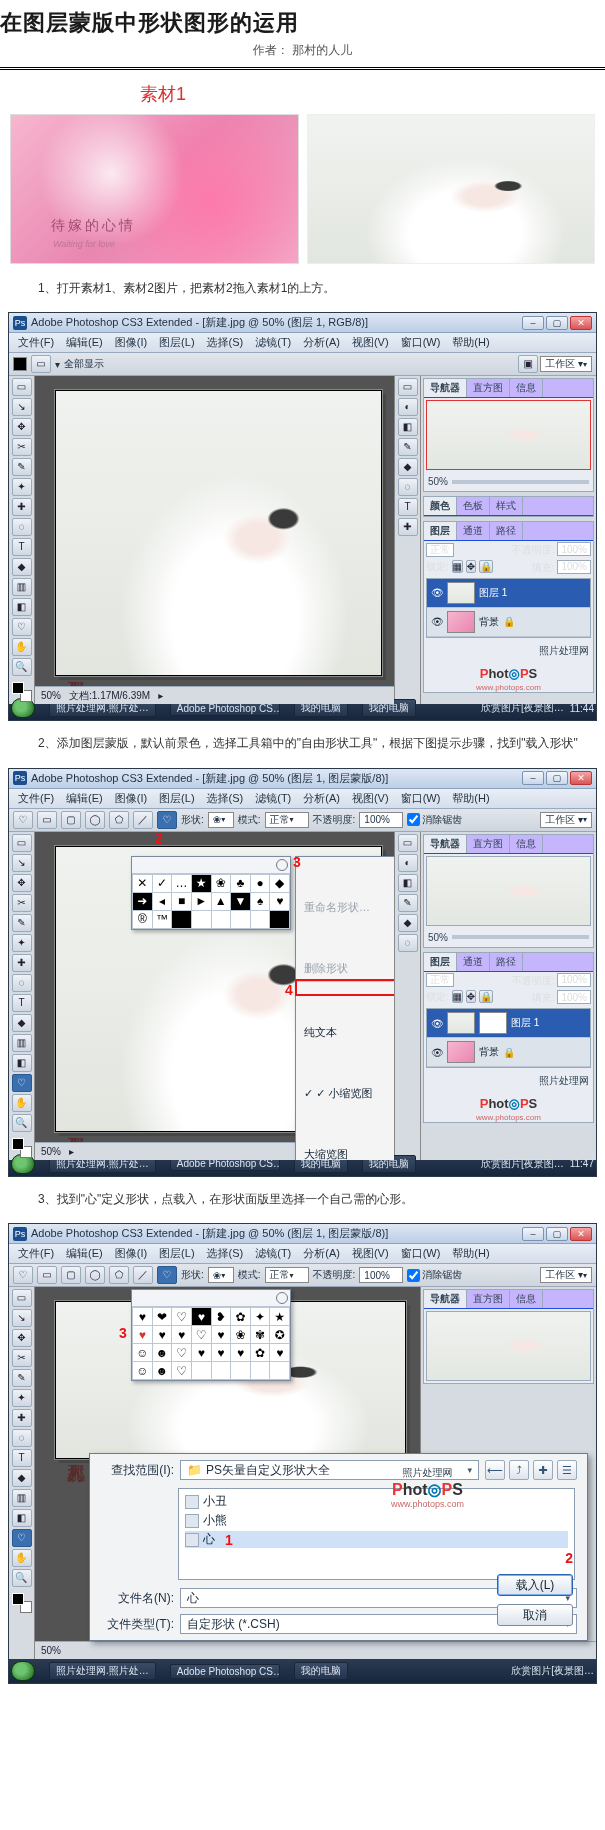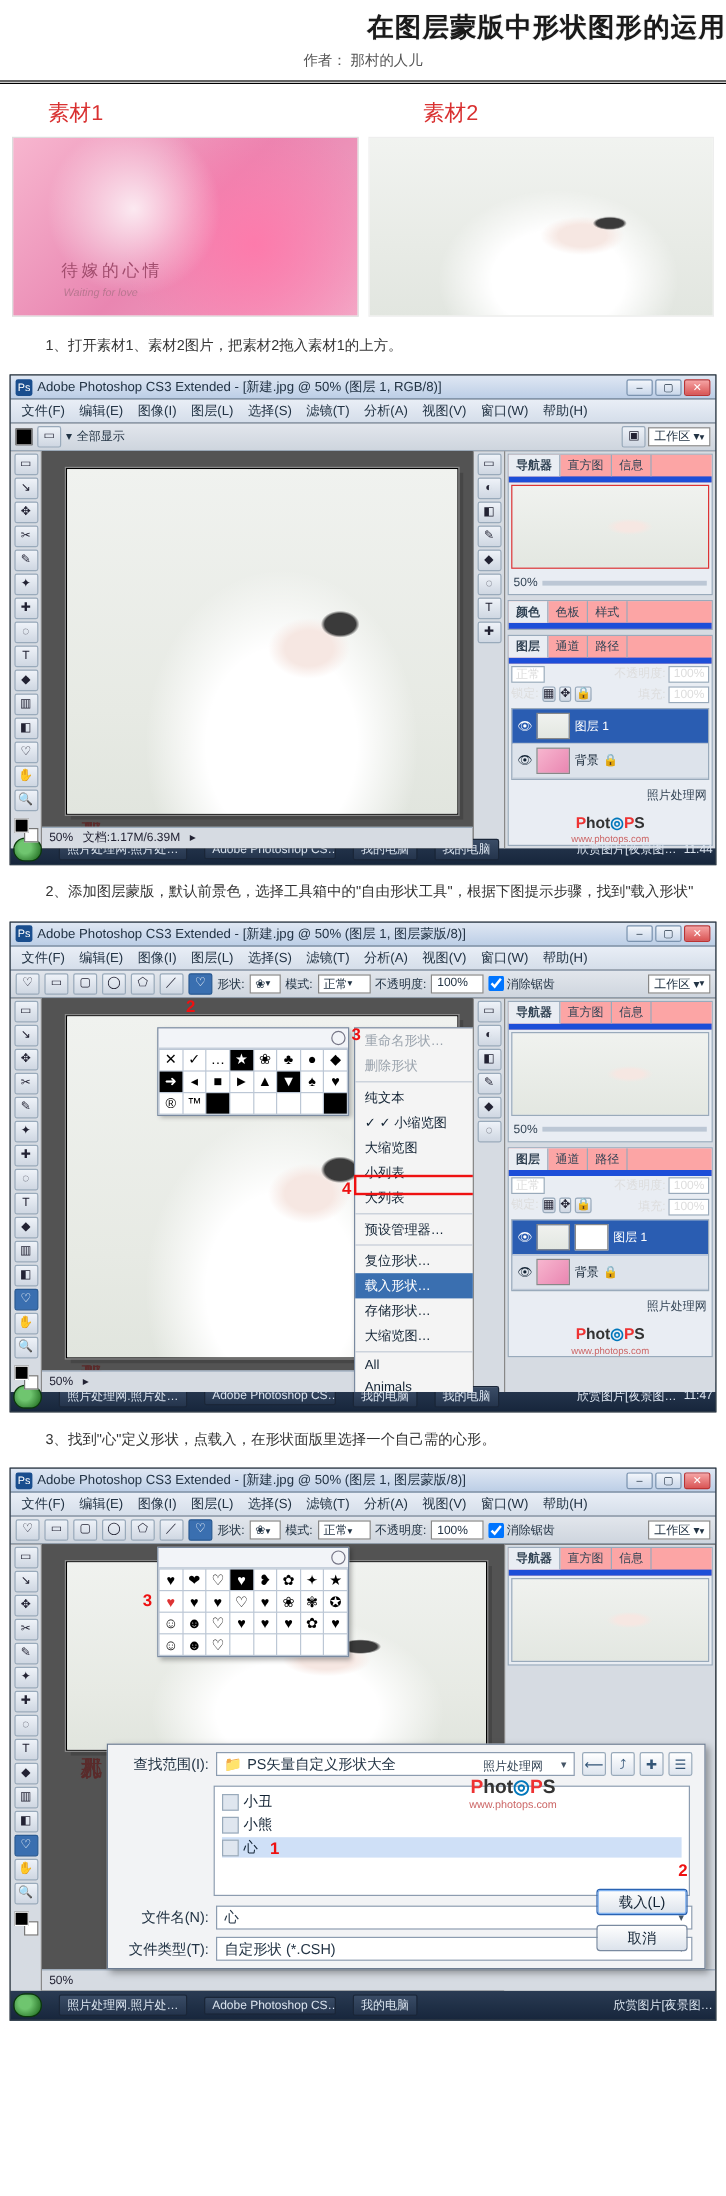--- a/index.html
+++ b/index.html
@@ -6,21 +6,21 @@
   body {
     width: 605px;
     background: #fff;
     font-family: "Microsoft YaHei", SimSun, sans-serif;
     font-size: 14px;
     color: #333;
   }
   .page { width: 605px; padding: 0; }
 
   .title {
-    text-align: right;
+    text-align: left;
     font-size: 22px;
     font-weight: 700;
     letter-spacing: 1px;
     padding: 8px 0 2px;
     color: #1a1a1a;
     text-shadow: 0 0 1px rgba(0,0,0,.2);
   }
   .author {
     text-align: center;
     font-size: 12px;
@@ -190,22 +190,22 @@
 
   .ps-panelcol {
     background:#d6dbe2; border-left:1px solid #888;
     display:flex; flex-direction:column;
   }
   .panel {
     border:1px solid #9ab; margin:2px; background:#e9edf3;
     display:flex; flex-direction:column;
   }
   .panel .tabs {
-    display:flex; background:#fca5a5; font-size:10px;
-    border-bottom:5px solid #1d4ed8;
+    display:flex; background:#c4b5fd; font-size:10px;
+    border-bottom:1px solid #1d4ed8;
   }
   .panel .tabs span {
     padding:2px 6px; border-right:1px solid #9ab; color:#345;
   }
   .panel .tabs span.act { background:#e9edf3; font-weight:700; }
   .panel .body { padding:4px; font-size:10px; color:#345; }
   .panel .nav-prev {
     height:70px; margin:2px; border:1px solid #d33;
     background:
       radial-gradient(ellipse at 60% 50%, #f6e7e2 8%, rgba(0,0,0,0) 14%),
@@ -266,21 +266,21 @@
     font-size:12px; color:#000;
   }
   .shape-grid .c.inv { background:#000; color:#fff; }
   .shape-grid .c.r { color:#d33; }
   .ctx-menu {
     position:absolute; left:260px; top:24px; width:120px;
     background:#f4f4f4; border:1px solid #7a8aa0;
     box-shadow:2px 2px 4px rgba(0,0,0,.3); font-size:11px; color:#123;
     z-index:5;
   }
-  .ctx-menu div { padding:3px 8px; }
+  .ctx-menu div { padding:3px 8px;margin-top:40px; }
   .ctx-menu div.dis { color:#9aa3ad; }
   .ctx-menu div.sep { height:0; padding:0; border-top:1px solid #c3cbd6; margin:2px 0; }
   .ctx-menu div.hi  { background:#3a6fb0; color:#fff; position:relative; }
   .ctx-menu div.chk::before { content:"✓ "; }
 
   .red-num {
     position:absolute; font-size:14px; font-weight:700; color:#e11;
     background:rgba(255,255,255,0); z-index:7;
   }
   .dlg {
@@ -371,21 +371,20 @@
 
   <div class="title">在图层蒙版中形状图形的运用</div>
   <div class="author">
     <span>作者：</span>
     <span>那村的人儿</span>
   </div>
   <hr class="divider">
 
   <div class="mat-labels">
     <span>素材1</span>
-    <span>素材2</span>
   </div>
 
   <div class="mat-thumbs">
     <div class="thumb thumb-pink">
       <div class="cap1">待嫁的心情</div>
       <div class="cap2">Waiting for love</div>
       <div class="stamp">那村人儿</div>
     </div>
     <div class="thumb thumb-bride"></div>
   </div>

